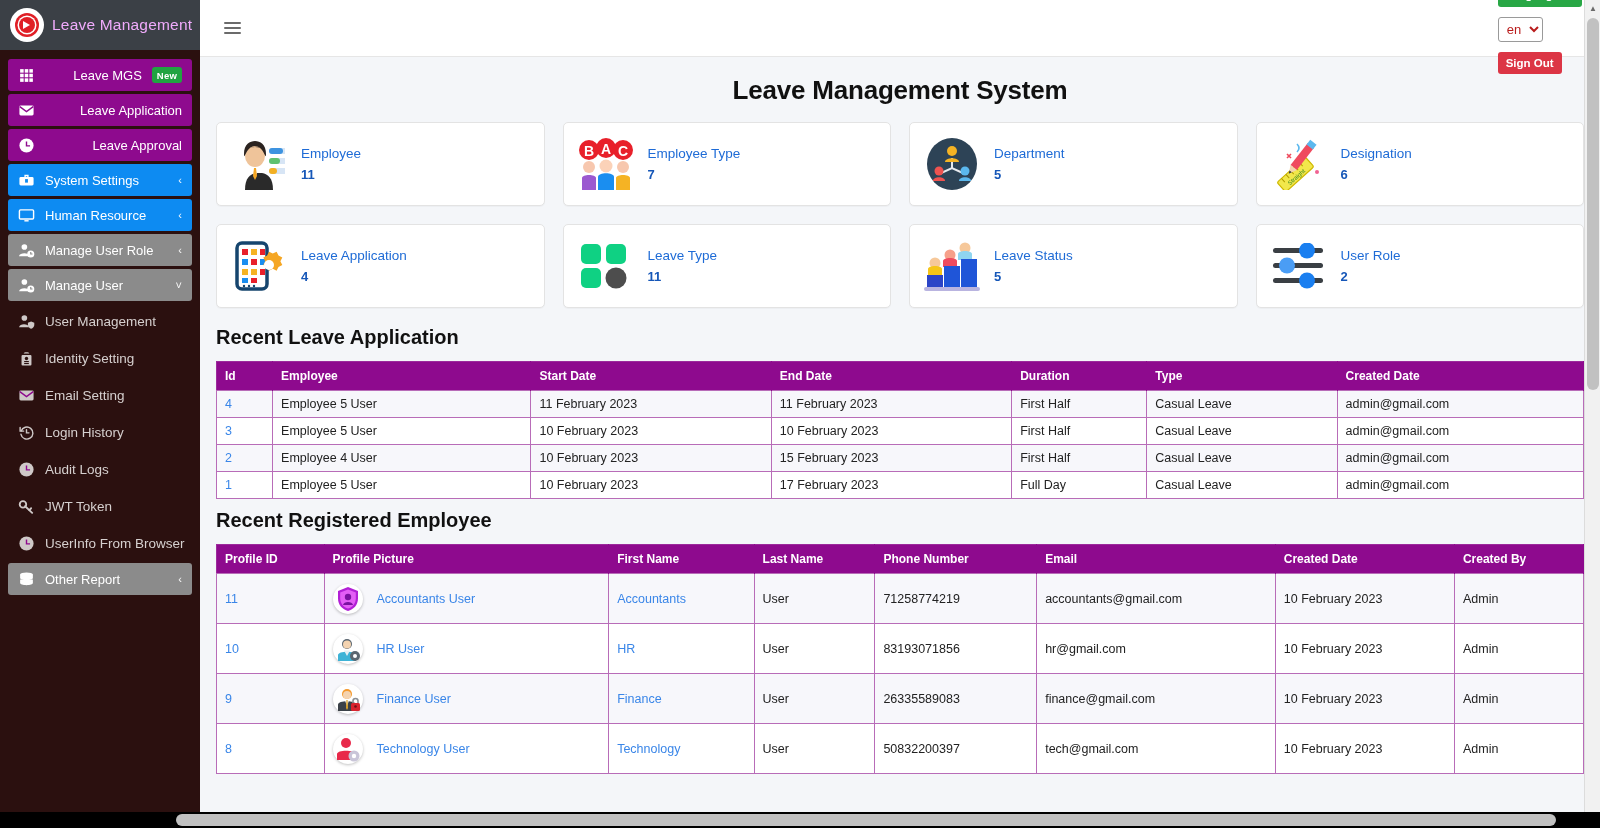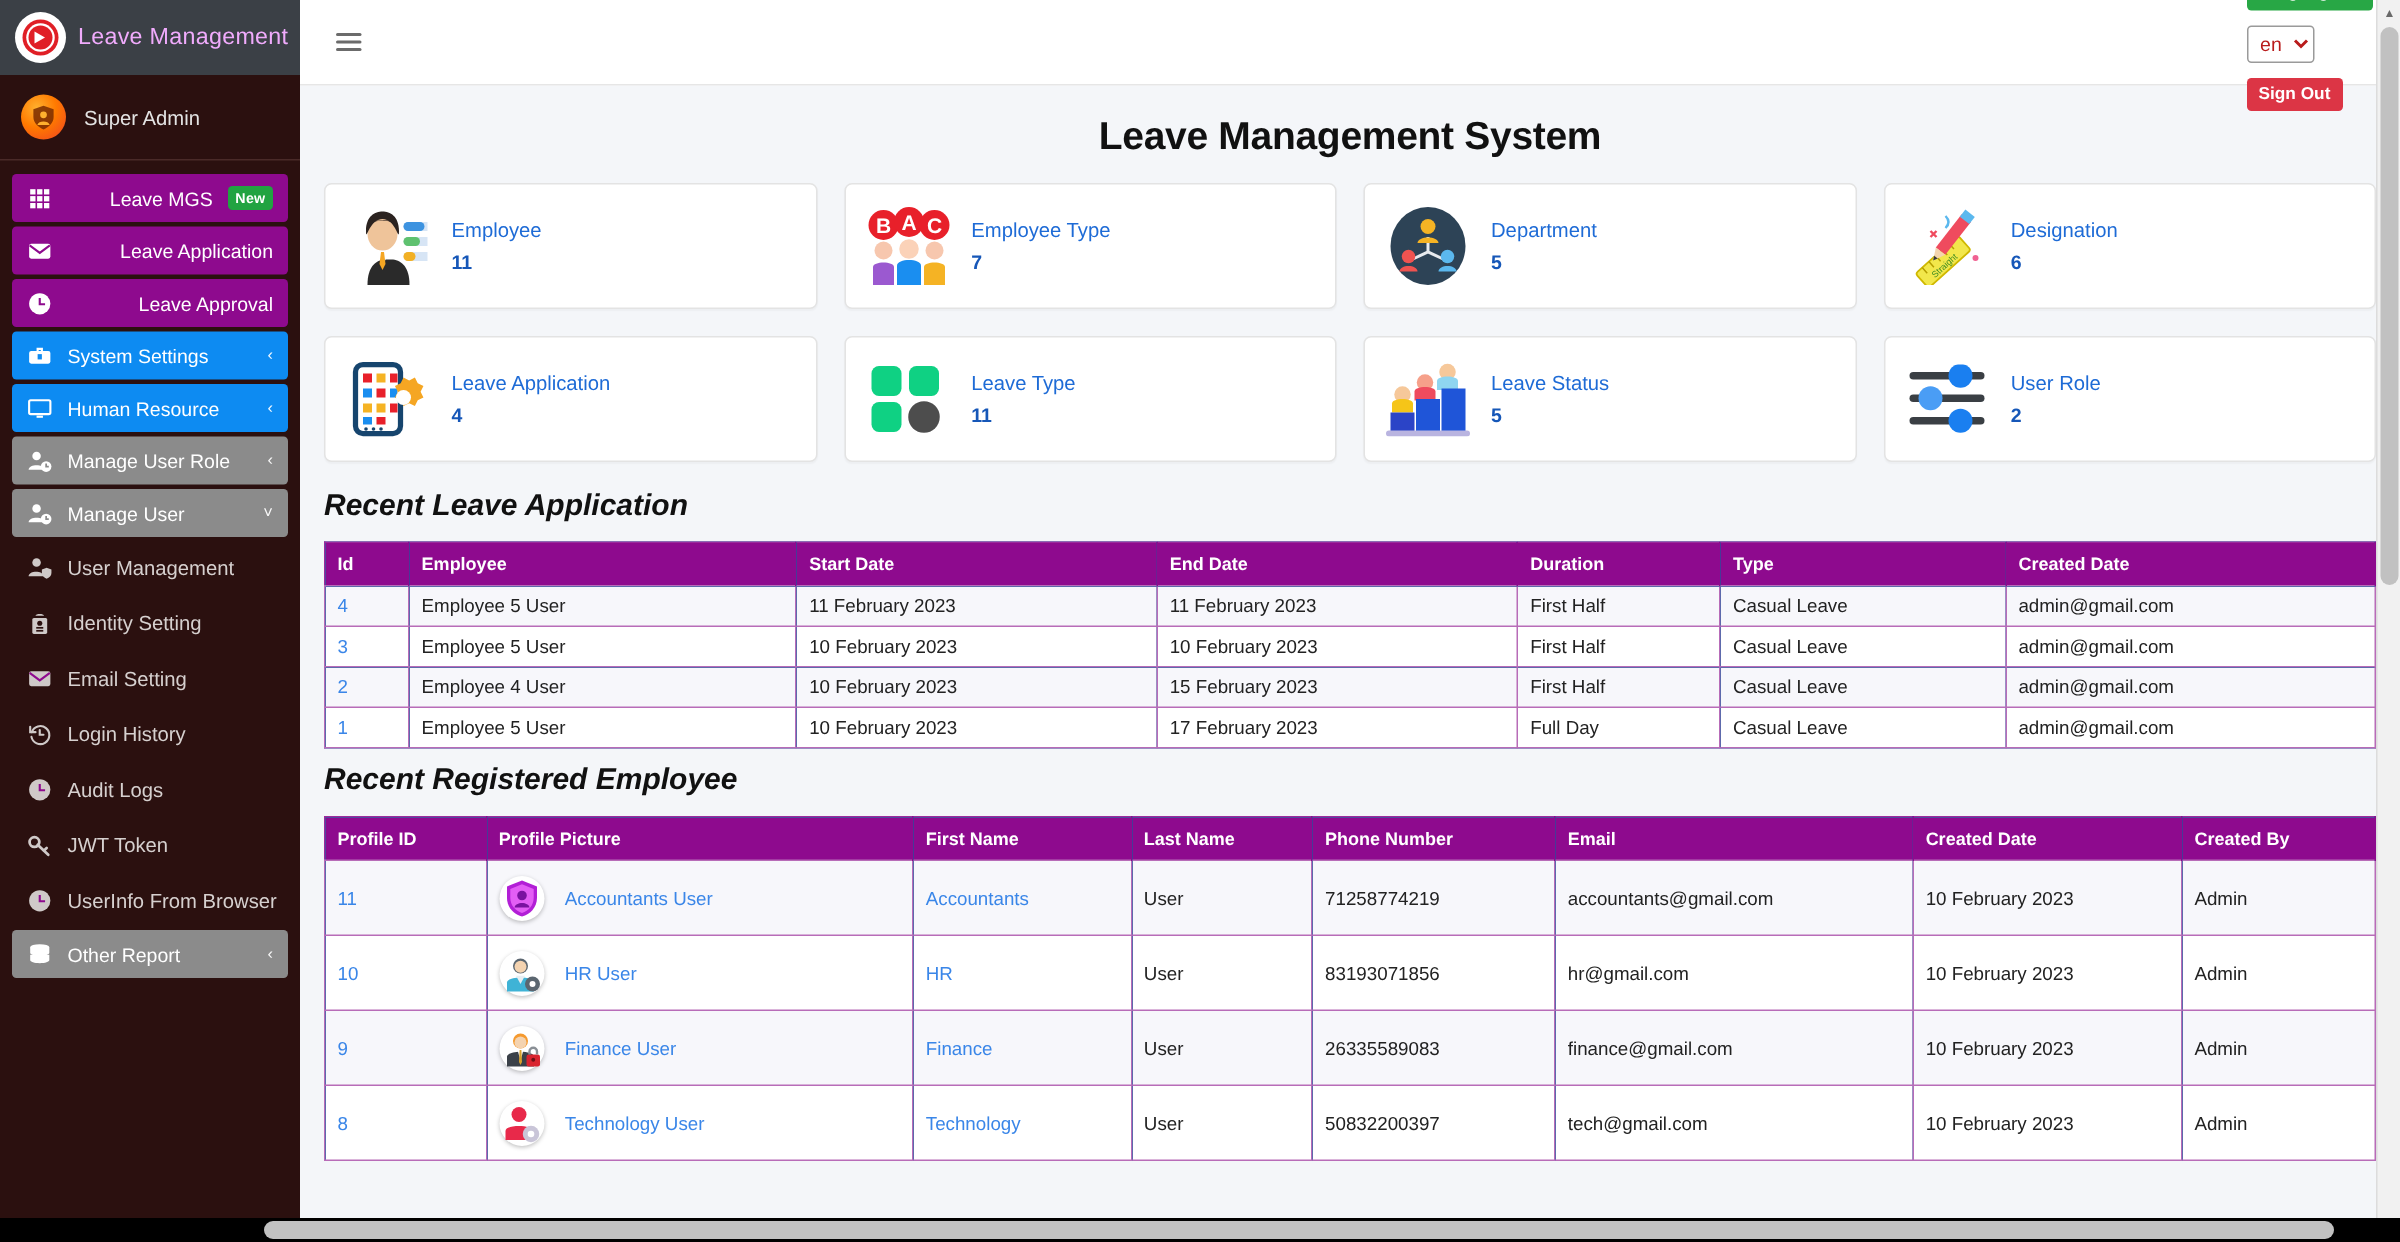--- a/index.html
+++ b/index.html
@@ -100,24 +100,24 @@
     height:84px; display:flex; align-items:center; gap:14px; padding:0 14px;
     box-shadow:0 1px 1px rgba(0,0,0,.03);
   }
   .card-ico { width:56px;height:56px;flex:0 0 56px;display:flex;align-items:center;justify-content:center; }
   .card-ico svg{display:block;}
   .card-text { display:flex;flex-direction:column;gap:6px; }
   .card-label { color:#1e6bd6; font-size:13.5px; }
   .card-count { color:#1657b8; font-size:13px; font-weight:bold; }
 
   .section-title {
-    font-size:20px;font-weight:bold;color:#111;margin:10px 0 12px 0;font-style:italic;
+    font-size:20px;font-weight:bold;color:#111;margin:10px 0 12px 0;
   }
   table.grid {
-    width:100%; border-collapse:collapse; background:#0369a1;
+    width:100%; border-collapse:collapse; background:#0ea5e9;
     border:1px solid #9c2a9c; font-size:12.5px; table-layout:fixed;padding-left:27px;
   }
   table.grid thead th {
     background:#8e0a8e; color:#fff; text-align:left; font-size:12px;
     font-weight:bold; padding:7px 8px; border-right:1px solid #8e0a8e;
     white-space:nowrap; overflow:hidden;
   }
   table.grid tbody td {
     padding:6px 8px; border:1px solid #b86cb8; color:#222;
     vertical-align:middle; overflow:hidden; white-space:nowrap;
@@ -157,30 +157,20 @@
         <svg width="26" height="26" viewBox="0 0 26 26">
           <circle cx="13" cy="13" r="12" fill="#e01f26"></circle>
           <circle cx="13" cy="13" r="9.5" fill="#fff"></circle>
           <circle cx="13" cy="13" r="8" fill="#e01f26"></circle>
           <path d="M9 9 L16 13 L9 17 Z" fill="#fff"></path>
         </svg>
       </span>
       <span class="brand-title">Leave Management</span>
     </div>
 
-    <div class="user-row">
-      <span class="avatar">
-        <svg width="18" height="18" viewBox="0 0 24 24">
-          <path d="M12 2 L21 5 V12 C21 17 16.8 21 12 23 C7.2 21 3 17 3 12 V5 Z" fill="#7a2b00" opacity=".85"></path>
-          <circle cx="12" cy="10" r="3" fill="#ffb02e"></circle>
-          <path d="M6.5 19 C7.5 15 16.5 15 17.5 19 Z" fill="#ffb02e"></path>
-        </svg>
-      </span>
-      <span class="user-name">Super Admin</span>
-    </div>
 
     <nav class="nav" id="nav">
         <div class="nav-item purple">
           <span class="ico">
             <svg width="17" height="17" viewBox="0 0 24 24">
               <rect x="3" y="3" width="5" height="5"></rect>
               <rect x="9.5" y="3" width="5" height="5"></rect>
               <rect x="16" y="3" width="5" height="5"></rect>
               <rect x="3" y="9.5" width="5" height="5"></rect>
               <rect x="9.5" y="9.5" width="5" height="5"></rect>

